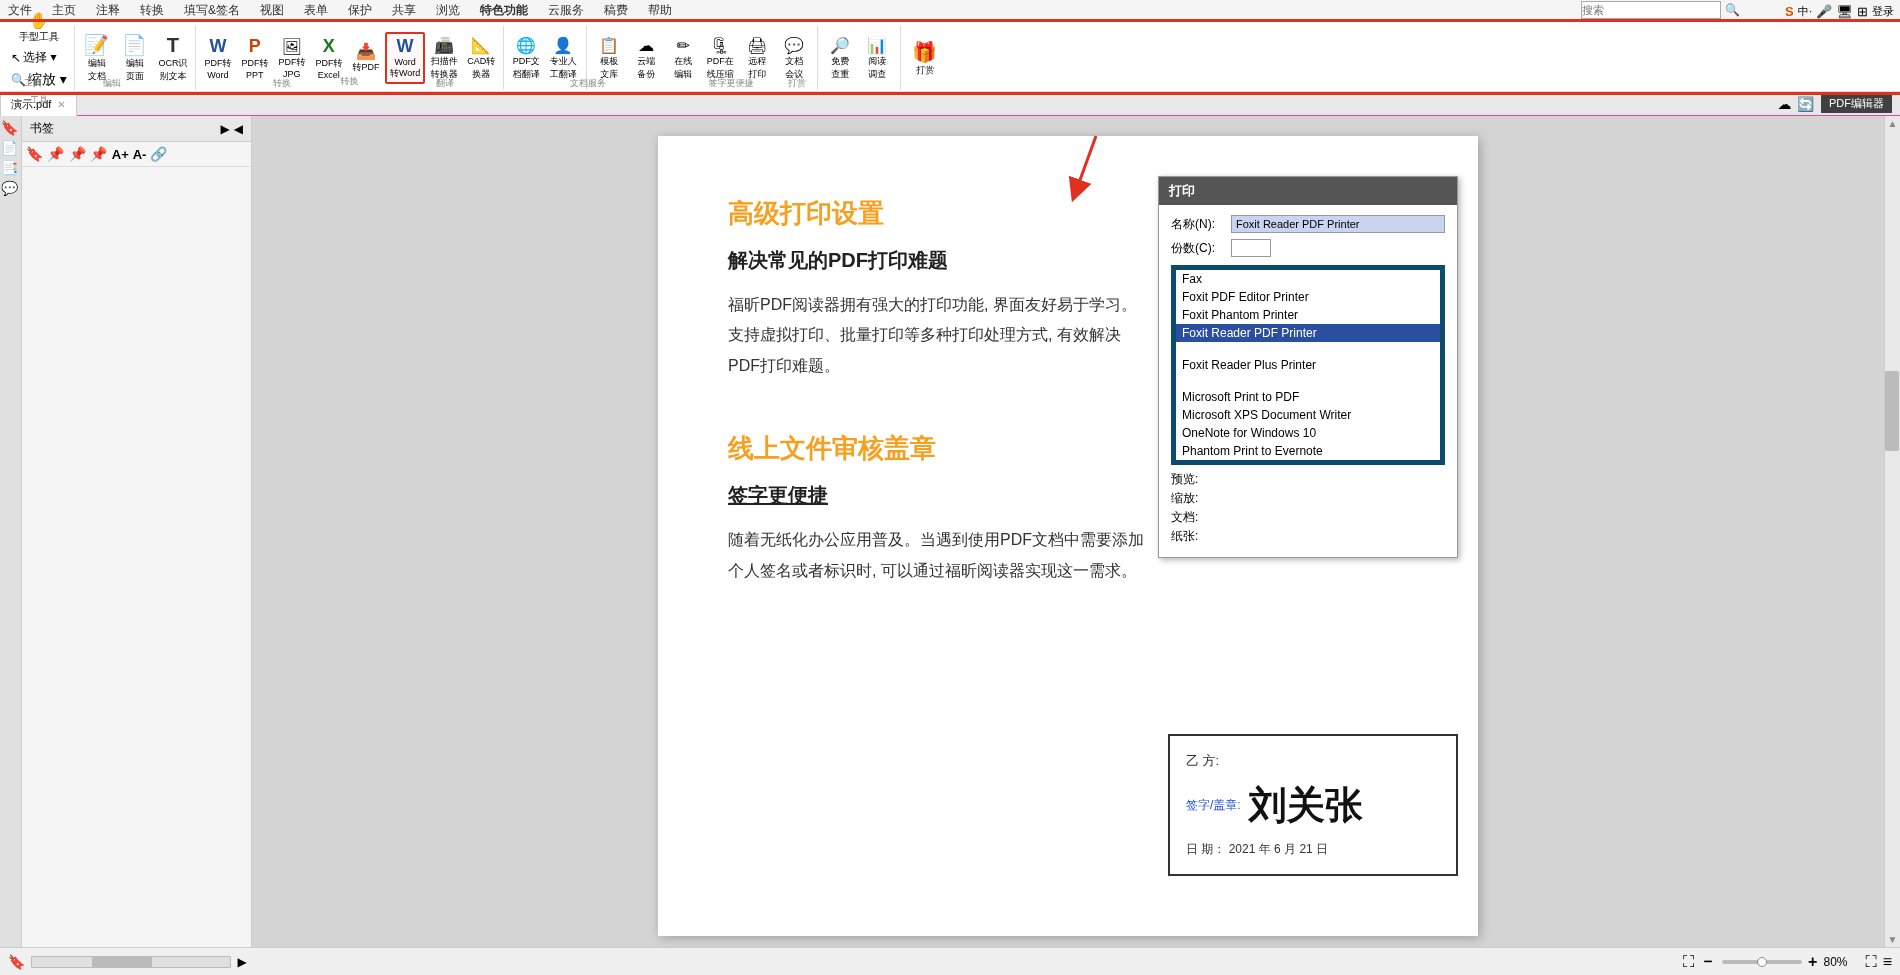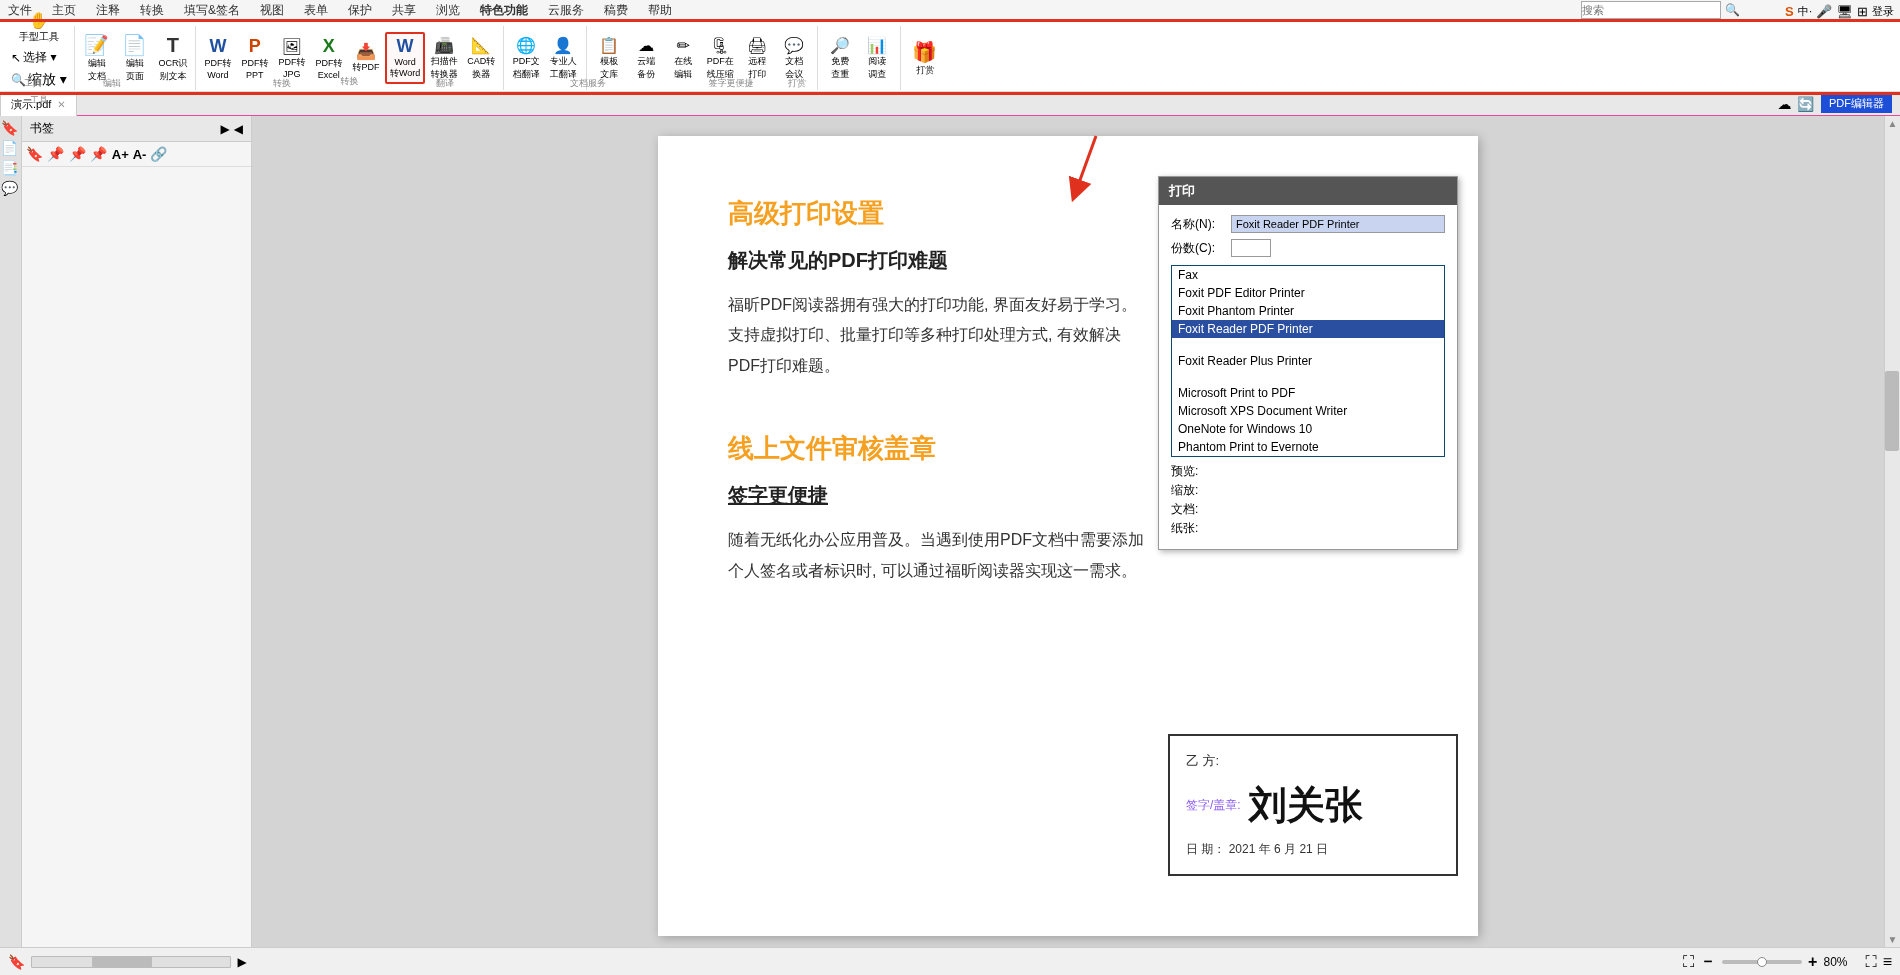--- a/index.html
+++ b/index.html
@@ -211,21 +211,21 @@
 
 <div class="tab-bar">
   <div class="tab">
     <span style="font-size:11px;">演示.pdf</span>
     <span class="tab-close">✕</span>
   </div>
 
   <div style="margin-left:auto;display:flex;align-items:center;gap:6px;padding-right:8px;">
     <span style="font-size:14px;">☁</span>
     <span style="font-size:14px;">🔄</span>
-    <span style="background:#1d4ed8;color:#fff;padding:2px 8px;font-size:11px;">PDF编辑器</span>
+    <span style="background:#404040;color:#fff;padding:2px 8px;font-size:11px;">PDF编辑器</span>
   </div>
 </div>
 
 <div style="display:flex;height:calc(975px - 22px - 70px - 24px - 28px);">
 
   <div style="width:22px;background:#e0e0e0;border-right:1px solid #ccc;display:flex;flex-direction:column;align-items:center;padding:4px 0;gap:4px;">
     <span style="font-size:14px;cursor:pointer;">🔖</span>
     <span style="font-size:14px;cursor:pointer;">📄</span>
     <span style="font-size:14px;cursor:pointer;">📑</span>
     <span style="font-size:14px;cursor:pointer;">💬</span>
@@ -282,21 +282,21 @@
             <div style="display:flex;align-items:center;margin-bottom:6px;">
               <span style="width:60px;font-size:12px;">名称(N):</span>
               <input style="flex: 1 1 0%; border: 1px solid rgb(153, 153, 153); padding: 2px 4px; font-size: 11px; background: rgb(200, 212, 240);" value="Foxit Reader PDF Printer">
             </div>
 
             <div style="display:flex;align-items:center;margin-bottom:8px;">
               <span style="width:60px;font-size:12px;">份数(C):</span>
               <input style="width: 40px; border: 1px solid rgb(153, 153, 153); padding: 2px 4px; font-size: 11px;" value="">
             </div>
 
-            <div style="border:1px solid #0c4a6e;font-size:12px;margin-bottom:6px;">
+            <div style="border:5px solid #0c4a6e;font-size:12px;margin-bottom:6px;">
               <div style="padding:2px 6px;cursor:pointer;">Fax</div>
               <div style="padding:2px 6px;cursor:pointer;">Foxit PDF Editor Printer</div>
               <div style="padding:2px 6px;cursor:pointer;">Foxit Phantom Printer</div>
               <div style="padding:2px 6px;cursor:pointer;background:#2a4fa0;color:#fff;">Foxit Reader PDF Printer</div>
               <div style="padding:16px 6px;cursor:pointer;">Foxit Reader Plus Printer</div>
               <div style="padding:2px 6px;cursor:pointer;">Microsoft Print to PDF</div>
               <div style="padding:2px 6px;cursor:pointer;">Microsoft XPS Document Writer</div>
               <div style="padding:2px 6px;cursor:pointer;">OneNote for Windows 10</div>
               <div style="padding:2px 6px;cursor:pointer;">Phantom Print to Evernote</div>
             </div>
@@ -318,21 +318,21 @@
 
         <div class="section" style="margin-top:20px;">
           <div class="section-title" style="color:#f5a020;font-size:26px;font-weight:bold;margin-bottom:16px;">线上文件审核盖章</div>
           <div class="section-subtitle" style="font-size:20px;font-weight:bold;color:#222;margin-bottom:16px;text-decoration:underline;">签字更便捷</div>
           <div class="section-body" style="font-size:16px;color:#333;line-height:1.9;max-width:420px;">随着无纸化办公应用普及。当遇到使用PDF文档中需要添加个人签名或者标识时, 可以通过福昕阅读器实现这一需求。</div>
         </div>
 
         <div style="position:absolute;right:20px;bottom:60px;width:290px;border:2px solid #333;padding:16px;background:#fff;">
           <div style="font-size:13px;color:#333;margin-bottom:10px;">乙 方:</div>
           <div style="display:flex;align-items:center;gap:8px;margin-bottom:10px;">
-            <span style="font-size:12px;color:#8b5cf6;white-space:nowrap;">签字/盖章:</span>
+            <span style="font-size:12px;color:#1d4ed8;white-space:nowrap;">签字/盖章:</span>
             <span style="font-size:38px;font-weight:bold;color:#111;">刘关张</span>
           </div>
           <div style="font-size:12px;color:#333;">
             <span>日 期：</span>
             <span>2021 年 6 月 21 日</span>
           </div>
         </div>
 
       </div>
     </div>

